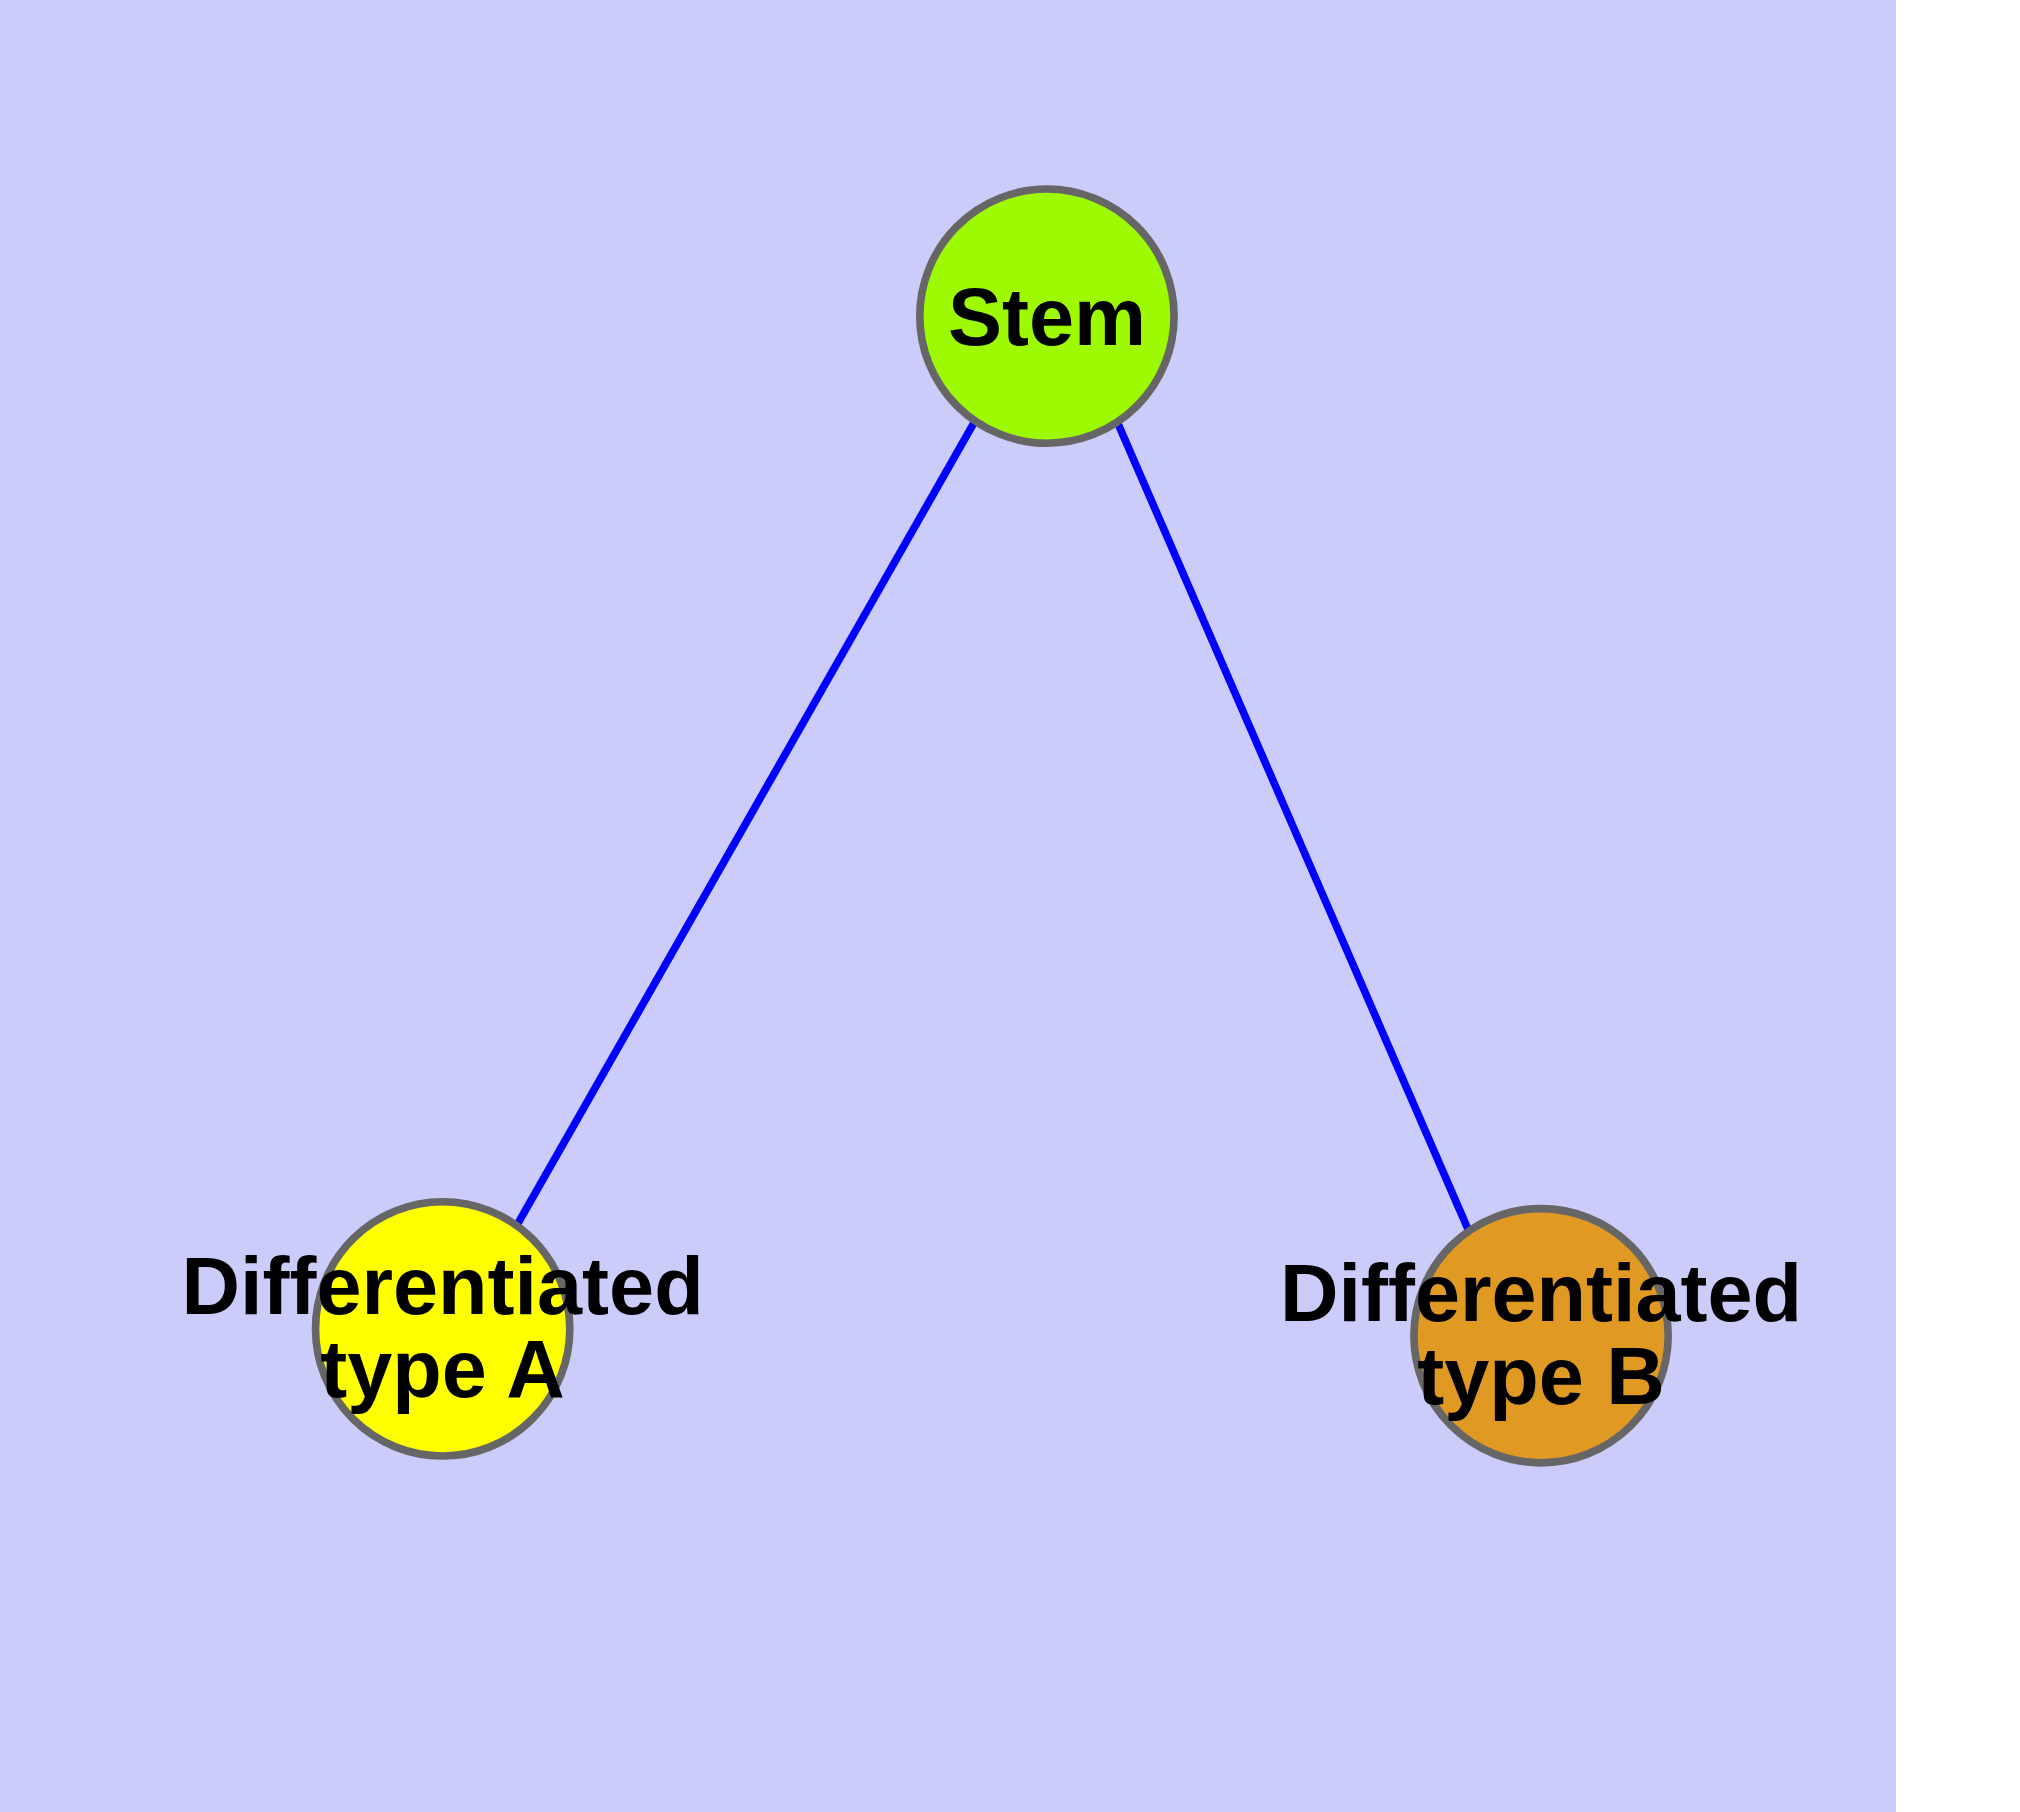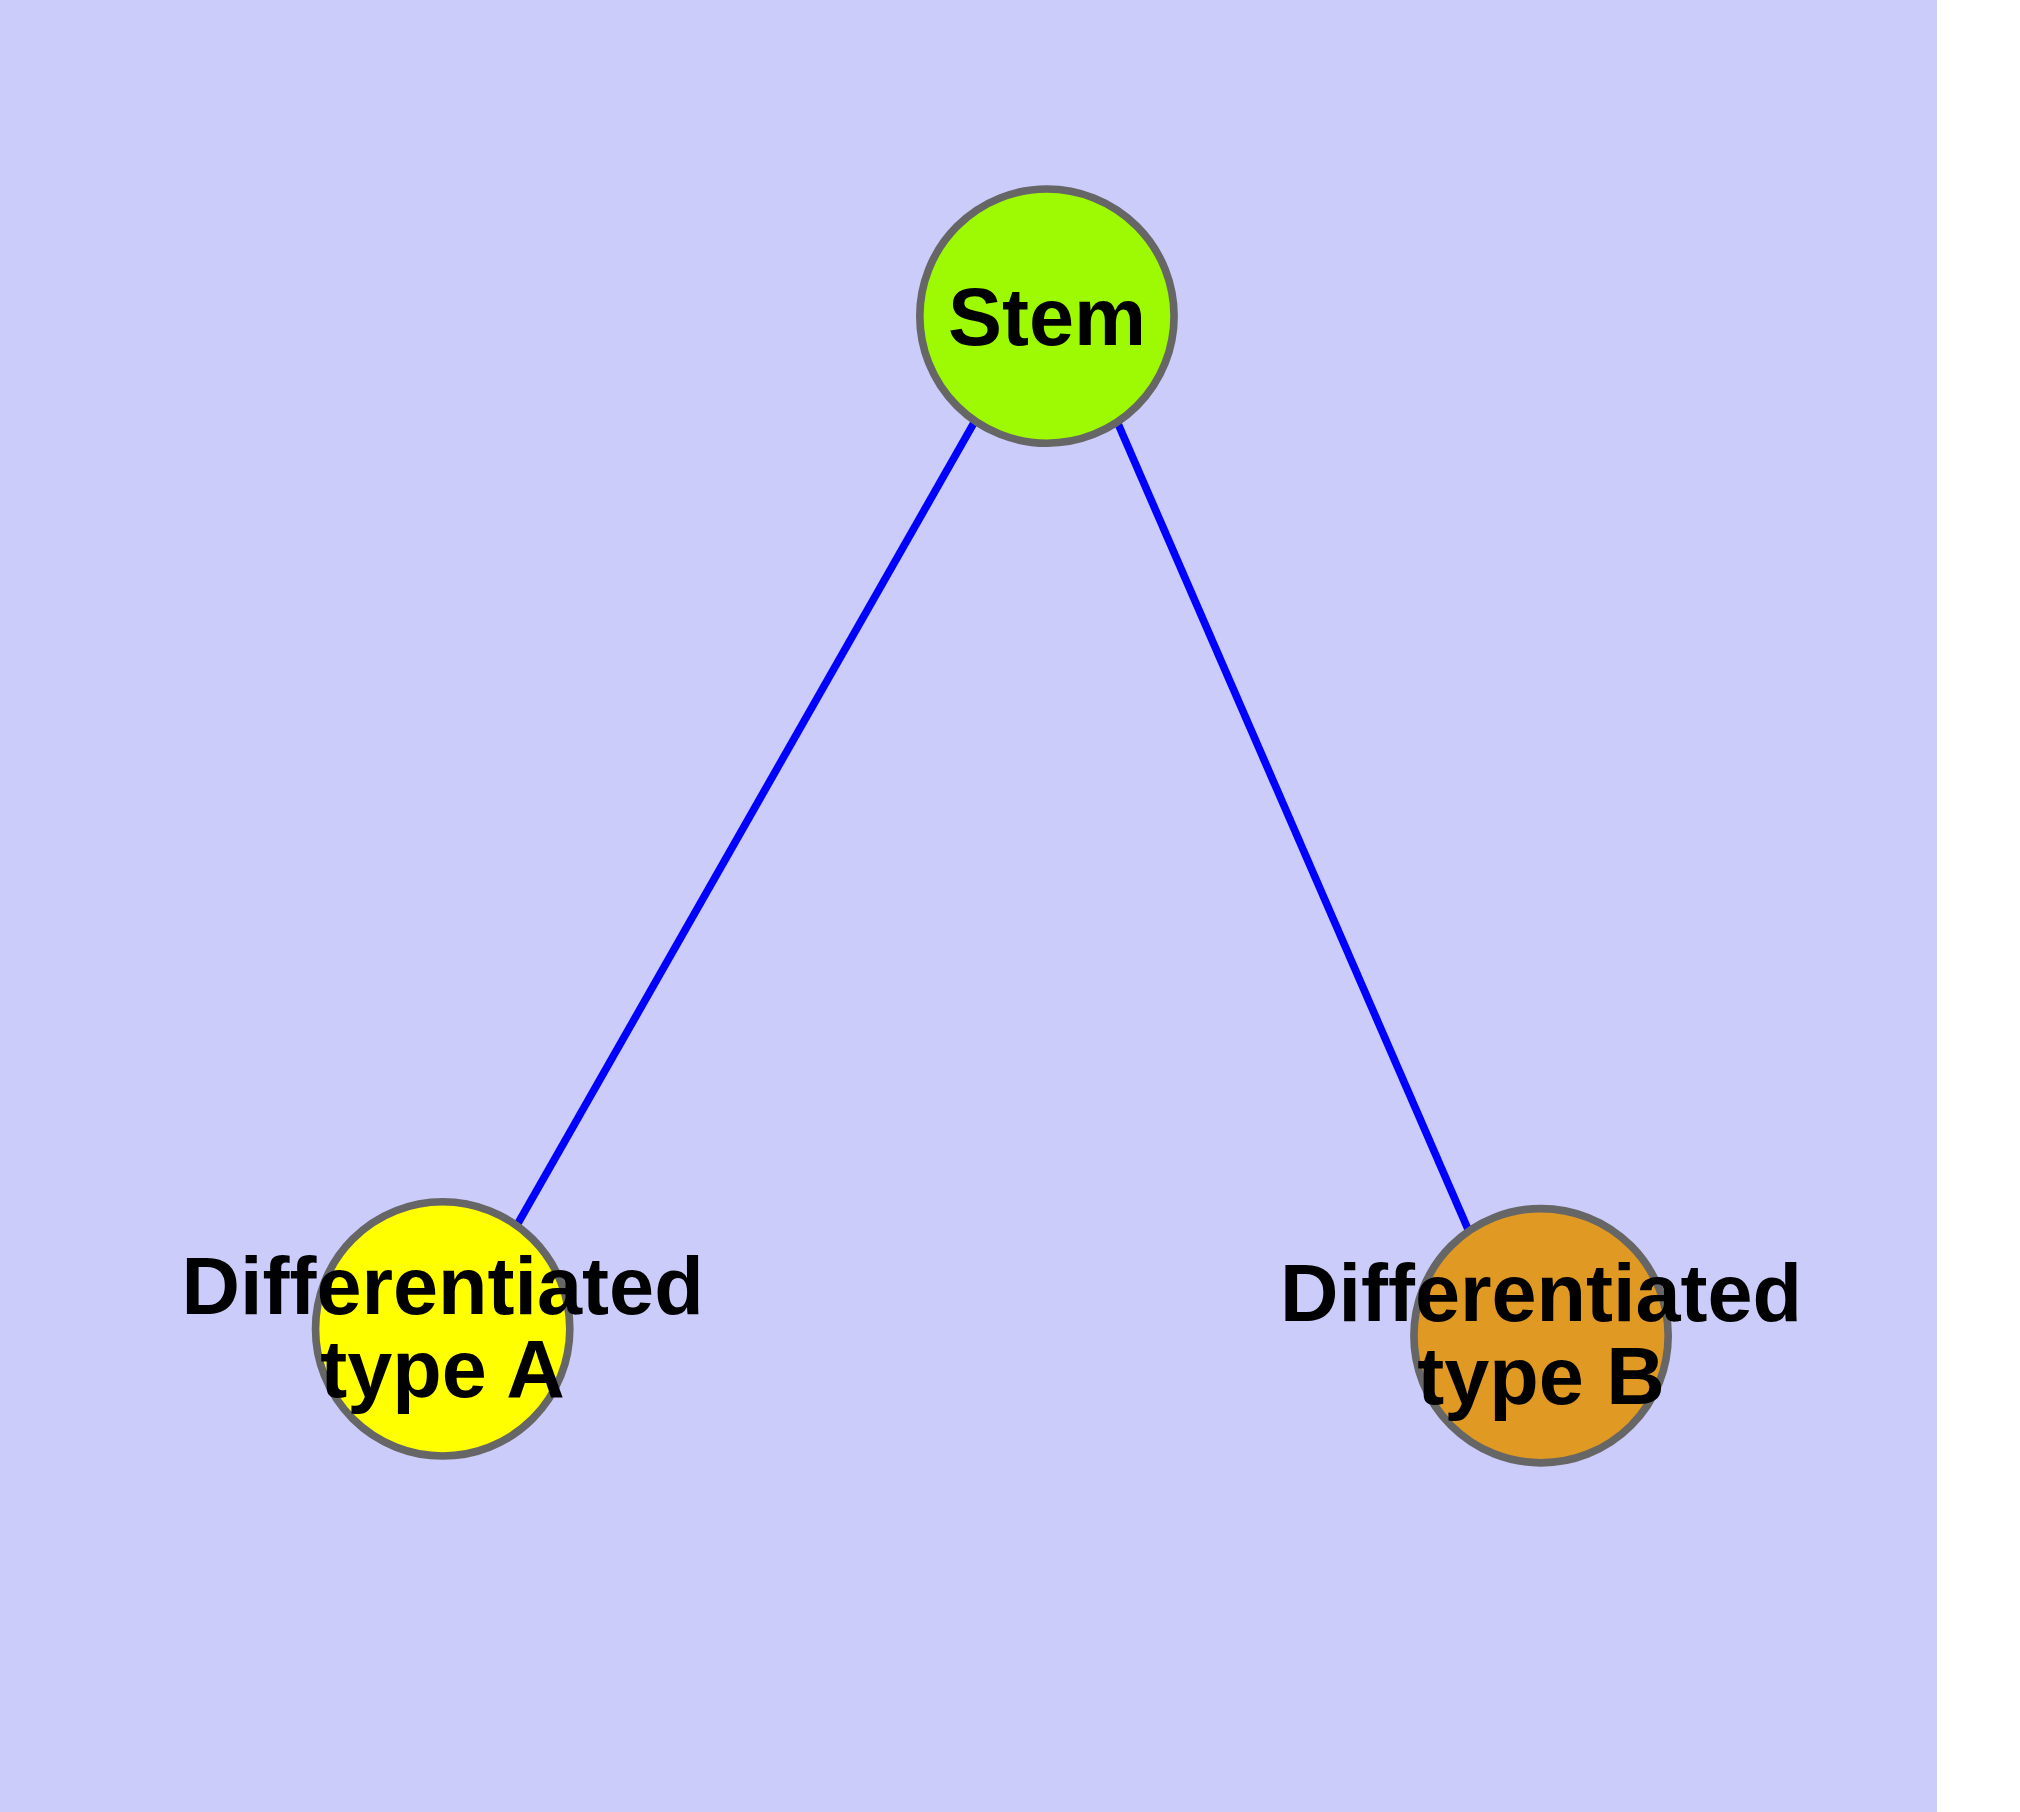--- a/index.html
+++ b/index.html
@@ -7,21 +7,20 @@
     padding: 0;
     background: #ffffff;
   }
   #canvas {
     position: relative;
     width: 1896px;
     height: 1812px;
     background: #ccccfa;
     overflow: hidden;
     font-family: "Liberation Sans", sans-serif;
-    padding-left: 41px;
   }
   #graph-svg {
     position: absolute;
     left: 0;
     top: 0;
     width: 2021px;
     height: 1812px;
   }
   .node-label {
     position: absolute;

